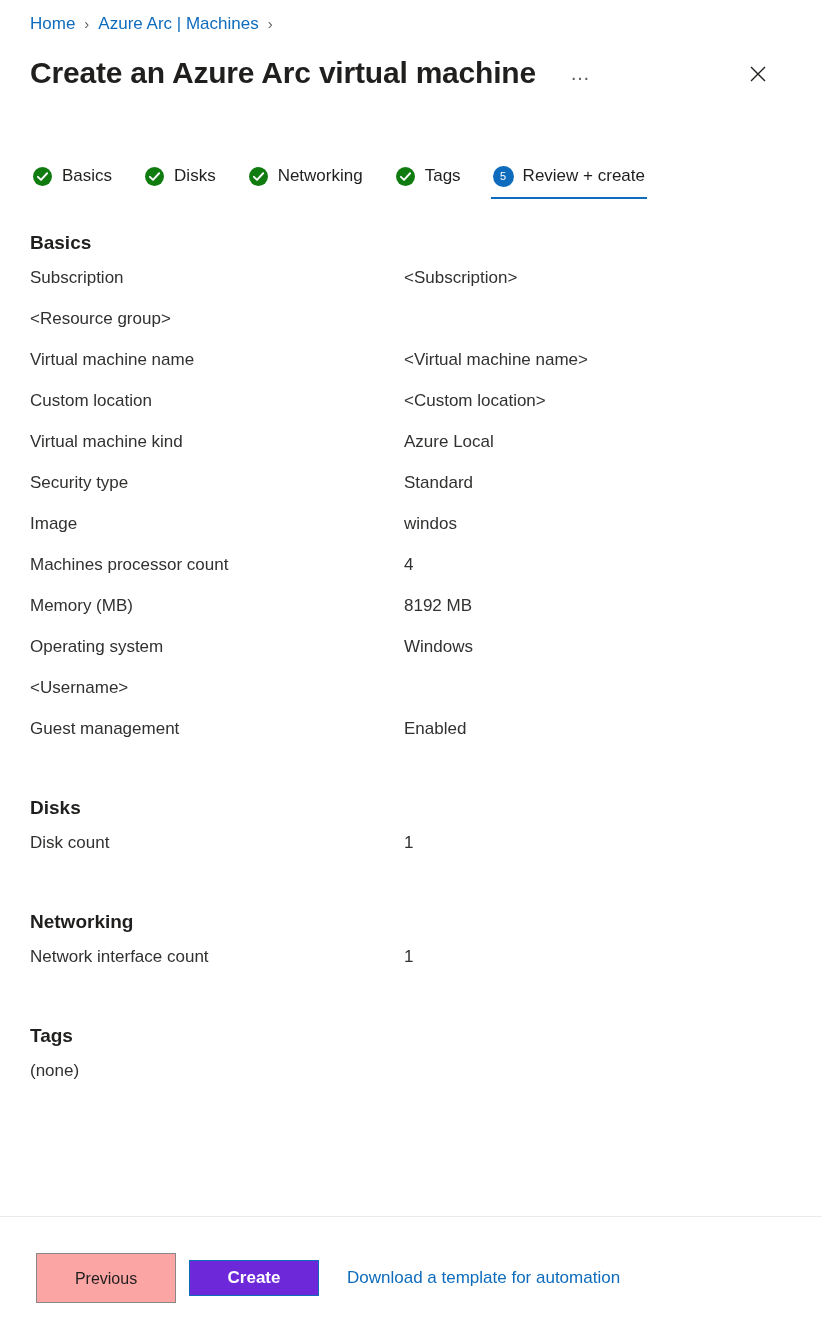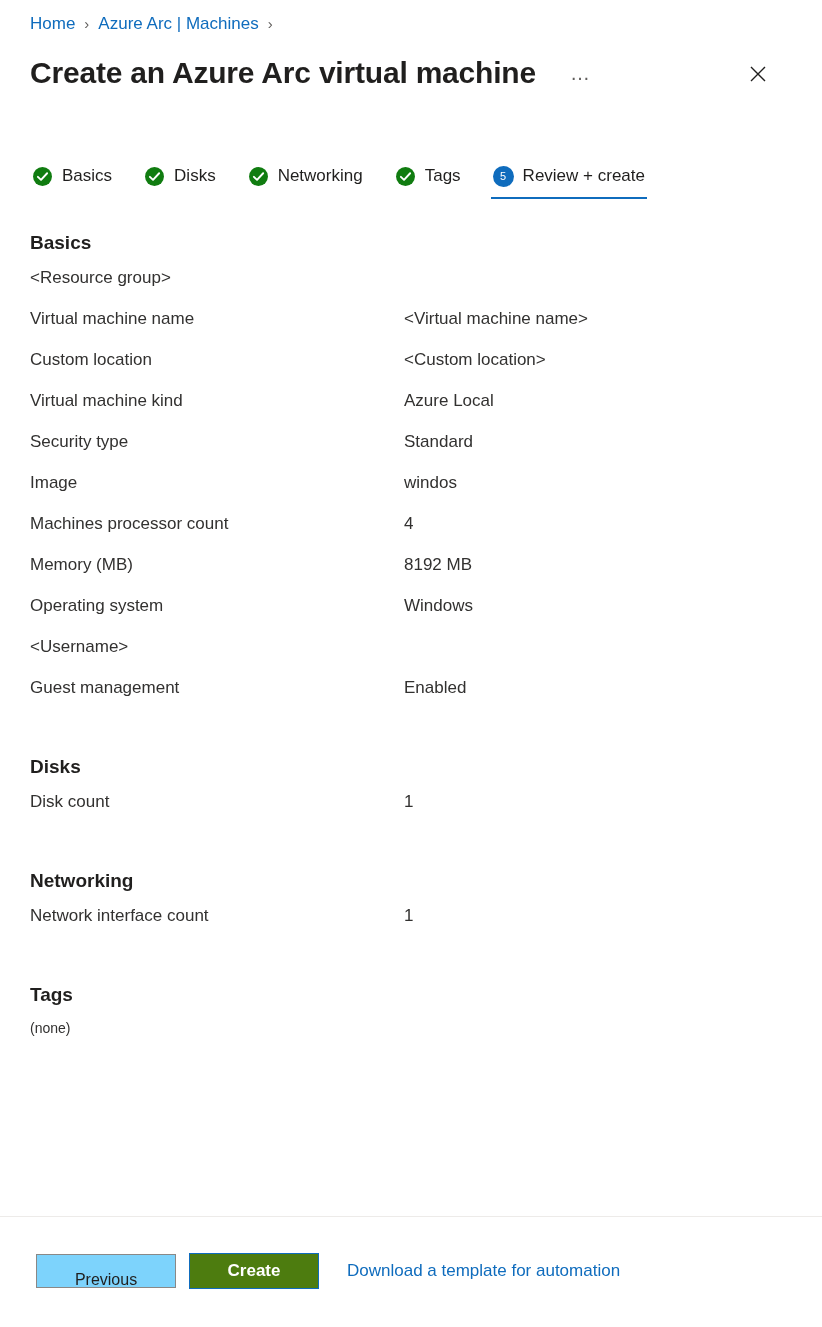--- a/index.html
+++ b/index.html
@@ -156,21 +156,21 @@
     width: 374px;
     flex: 0 0 374px;
     font-size: 17px;
     color: #323130;
   }
   .kv-val {
     font-size: 17px;
     color: #323130;
   }
   .none-text {
-    font-size: 14px;
+    font-size: 17px;
     color: #323130;
     margin-top: 2px;
   }
 
   
   .footer {
     position: absolute;
     left: 0;
     right: 0;
     bottom: 0;
@@ -180,33 +180,33 @@
   }
   .footer-inner {
     position: absolute;
     left: 36px;
     top: 36px;
     display: flex;
     align-items: center;
   }
   .btn-secondary {
     min-width: 140px;
-    height: 34px;
-    background: #7dd3fc;
+    height: 50px;
+    background: #fca5a5;
     border: 1px solid #8a8886;
     color: #201f1e;
     font-size: 16px;
     font-family: inherit;
     cursor: pointer;
     padding: 16px 12px;
   }
   .btn-primary {
     min-width: 130px;
     height: 36px;
-    background: #4d7c0f;
+    background: #6d28d9;
     border: 1px solid #0f6cbd;
     color: #ffffff;
     font-size: 17px;
     font-weight: 600;
     font-family: inherit;
     cursor: pointer;
     margin-left: 13px;
     padding: 0 12px;
   }
   .template-link {
@@ -276,20 +276,24 @@
     <span class="tab-label">Review + create</span>
   </div>
 
 </div>
 
 <div class="content">
 
   <div class="section-head">Basics</div>
 
   <div class="kv">
+    <div class="kv-key">Subscription</div>
+    <div class="kv-val">&lt;Subscription&gt;</div>
+  </div>
+  <div class="kv">
     <div class="kv-val">&lt;Resource group&gt;</div>
   </div>
   <div class="kv">
     <div class="kv-key">Virtual machine name</div>
     <div class="kv-val">&lt;Virtual machine name&gt;</div>
   </div>
   <div class="kv">
     <div class="kv-key">Custom location</div>
     <div class="kv-val">&lt;Custom location&gt;</div>
   </div>

